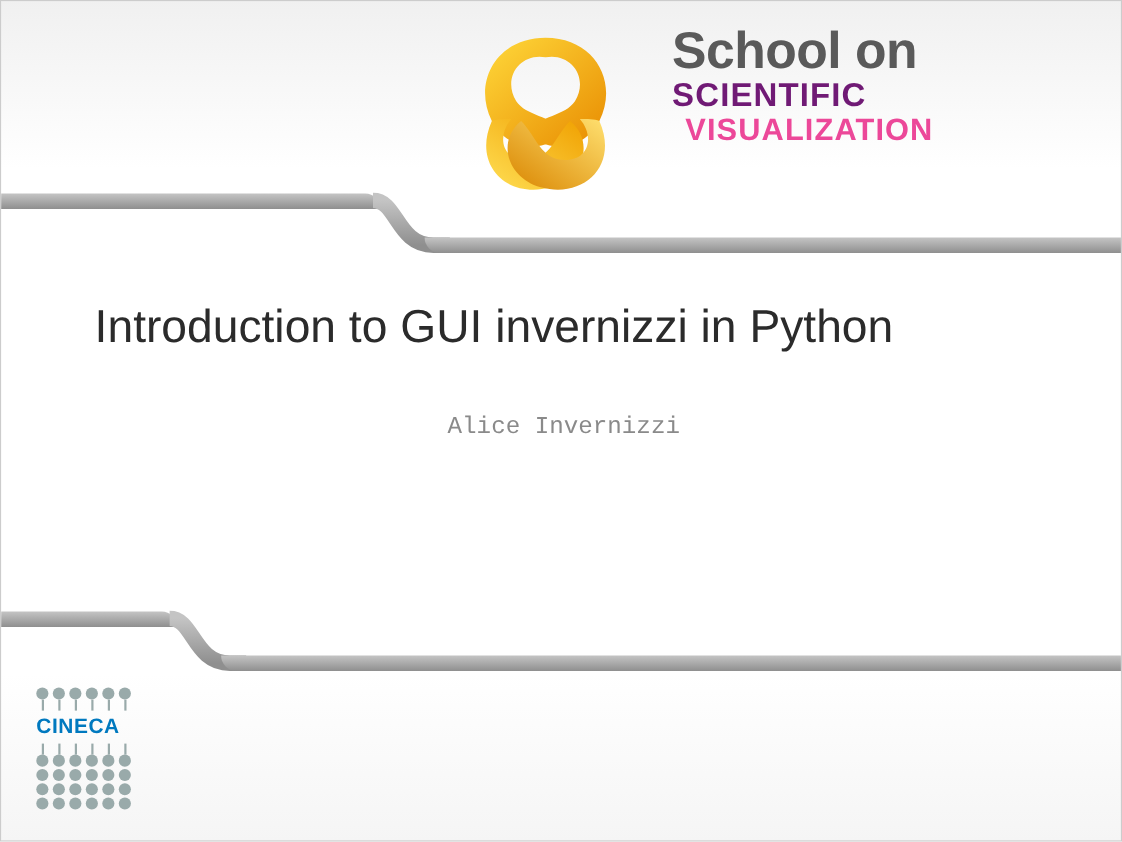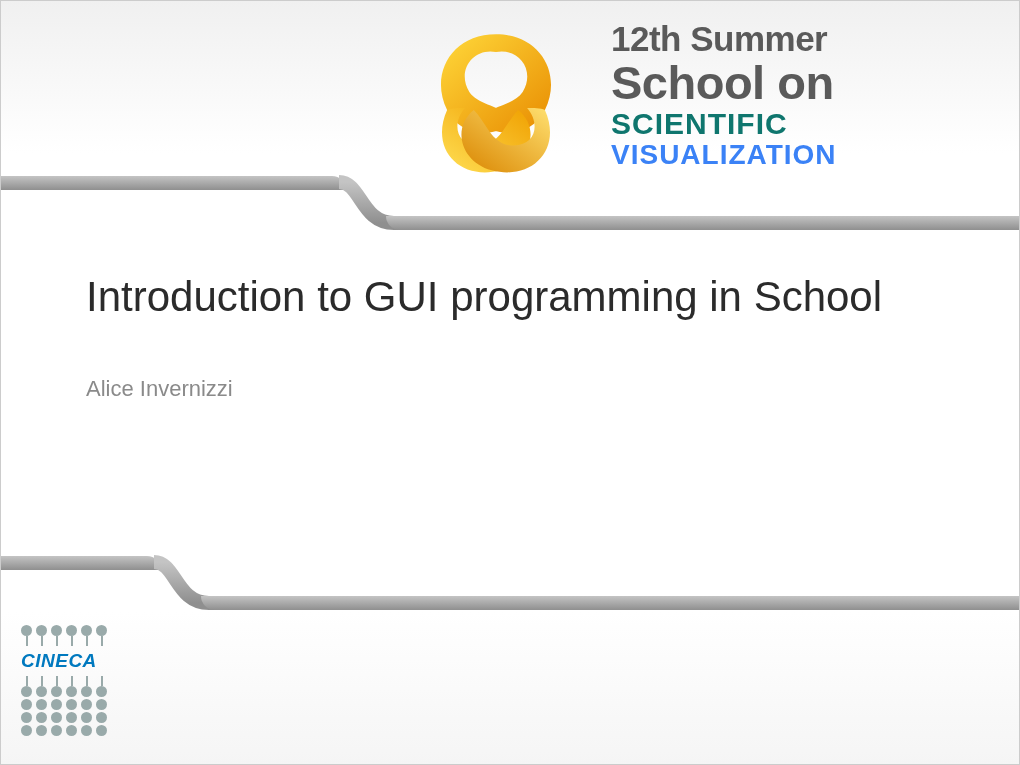--- a/index.html
+++ b/index.html
@@ -24,22 +24,22 @@
       align-items: flex-start;
       gap: 25px;
     }
     .event-text {
       color: #5a5a5a;
       font-weight: 800;
       letter-spacing: -0.5px;
     }
     .event-text .line1 { font-size: 35px; line-height: 1.05; }
     .event-text .line2 { font-size: 47px; line-height: 1.05; }
-    .event-text .line3 { font-size: 30px; color: #0f766e; letter-spacing: 1px; line-height: 1.1; }
-    .event-text .line4 { font-size: 28px; color: #3b82f6; letter-spacing: 1px; line-height: 1.1; }
+    .event-text .line3 { font-size: 30px; color: #701a75; letter-spacing: 1px; line-height: 1.1; }
+    .event-text .line4 { font-size: 28px; color: #ec4899; letter-spacing: 1px; line-height: 1.1; margin-left: 12px; }
 
     .band {
       position: absolute;
       left: 0;
       right: 0;
       height: 14px;
     }
     .band .seg-left {
       position: absolute;
       left: 0;
@@ -75,32 +75,31 @@
       right: 80px;
     }
     .title {
       font-family: Arial, Helvetica, sans-serif;
       font-size: 42px;
       color: #2b2b2b;
       font-weight: 400;
       line-height: 1.25;
     }
     .author, .email {
-      text-align: left;
+      text-align: center;
       color: #8a8a8a;
-      font-family: Liberation Sans, sans-serif;
+      font-family: Liberation Mono, monospace;
       font-size: 22px;
       line-height: 1.4;
     }
     .author { margin-top: 50px; }
     .footer-logo {
       position: absolute;
       bottom: 28px;
-      left: 20px;
-      font-style: italic;
+      left: 32px;
     }
     .cineca-beads { display: flex; flex-direction: column; gap: 2px; }
     .bead-row { display: flex; gap: 4px; }
     .stem { width: 2px; height: 10px; background: #9aa; margin: 0 auto; }
     .bead { width: 11px; display: flex; flex-direction: column; align-items: center; }
     .dot { width: 11px; height: 11px; background: #9aa; border-radius: 50%; }
     .cineca-name { color: #0079bf; font-weight: 800; font-size: 19px; letter-spacing: 0.5px; margin: 4px 0; font-family: Arial, sans-serif; }
     .knot-icon { width: 180px; height: 160px; }
   </style>
 </head>
@@ -121,21 +120,20 @@
         <linearGradient id="g3" x1="1" y1="0" x2="0" y2="1">
           <stop offset="0%" stop-color="#ffe070"></stop>
             <stop offset="100%" stop-color="#d98500"></stop>
         </linearGradient>
       </defs>
       <path d="M100 15 C 150 15 175 60 155 100 C 140 130 100 135 80 110 C 95 95 120 95 130 80 C 145 55 125 30 100 35 C 75 30 55 55 70 80 C 80 95 105 95 120 110 C 100 135 60 130 45 100 C 25 60 50 15 100 15 Z" fill="url(#g1)"></path>
       <path d="M45 100 C 25 145 60 180 105 168 C 140 158 150 120 125 100 C 110 115 105 140 80 140 C 55 140 50 115 65 98 C 58 98 50 98 45 100 Z" fill="url(#g2)"></path>
       <path d="M155 100 C 175 145 140 180 95 168 C 60 158 50 120 75 100 C 90 115 95 140 120 140 C 145 140 150 115 135 98 C 142 98 150 98 155 100 Z" fill="url(#g3)"></path>
     </svg>
     <div class="event-text">
-      <div class="line1">12th Summer</div>
       <div class="line2">School on</div>
       <div class="line3">SCIENTIFIC</div>
       <div class="line4">VISUALIZATION</div>
     </div>
   </div>
 </div>
 
 <div class="band band-top">
   <div class="seg-left"></div>
   <svg class="s-curve" style="left:338px; top:-1px;" viewBox="0 0 70 56">
@@ -144,21 +142,21 @@
           <stop offset="0" stop-color="#c4c4c4"></stop>
           <stop offset="1" stop-color="#8f8f8f"></stop>
         </linearGradient>
       </defs>
     <path d="M0 7 C 22 7 22 48 55 48 L70 48" stroke="url(#bg1)"></path>
   </svg>
   <div class="seg-right"></div>
 </div>
 
 <div class="content">
-  <div class="title">Introduction to GUI programming in School</div>
+  <div class="title">Introduction to GUI invernizzi in Python</div>
   <div class="author">Alice Invernizzi</div>
 </div>
 
 <div class="band band-bottom">
   <div class="seg-left"></div>
   <svg class="s-curve" style="left:153px; top:-1px;" viewBox="0 0 70 56">
     <defs>
         <linearGradient id="bg2" x1="0" y1="0" x2="0" y2="1">
           <stop offset="0" stop-color="#c4c4c4"></stop>
           <stop offset="1" stop-color="#8f8f8f"></stop>

